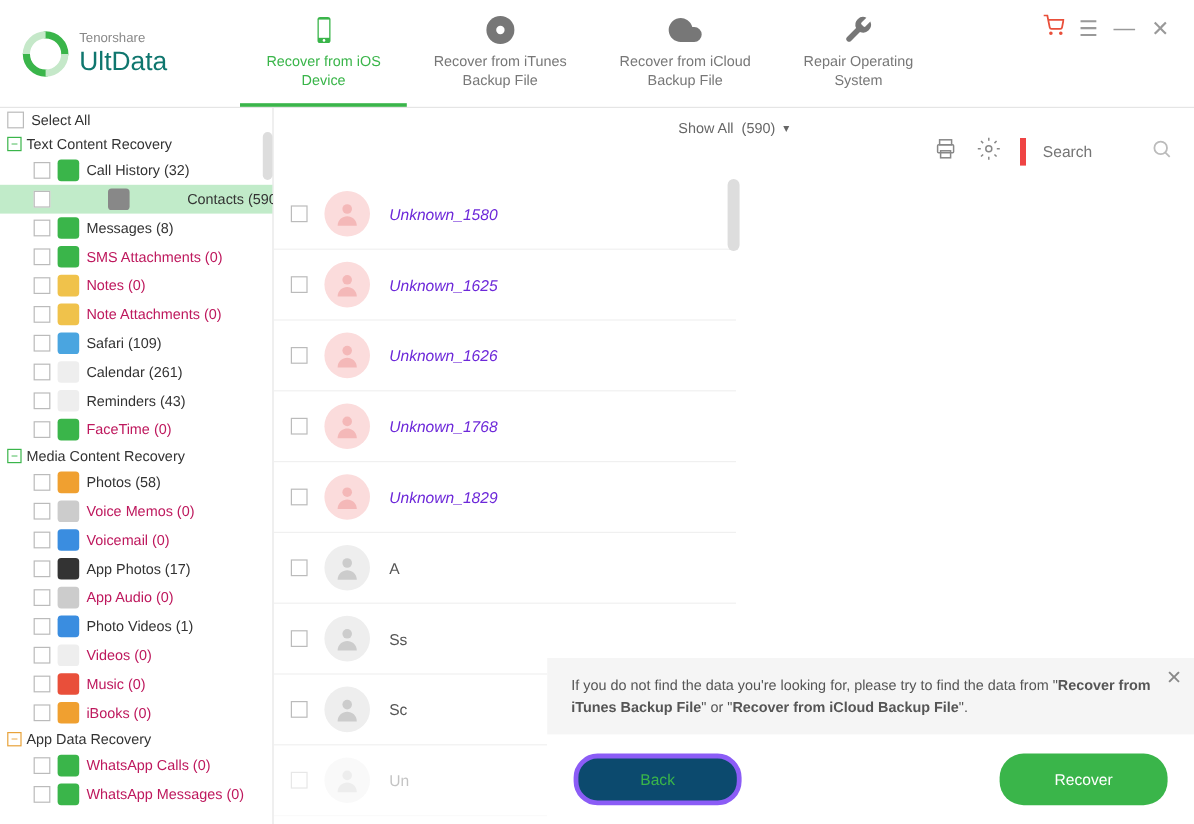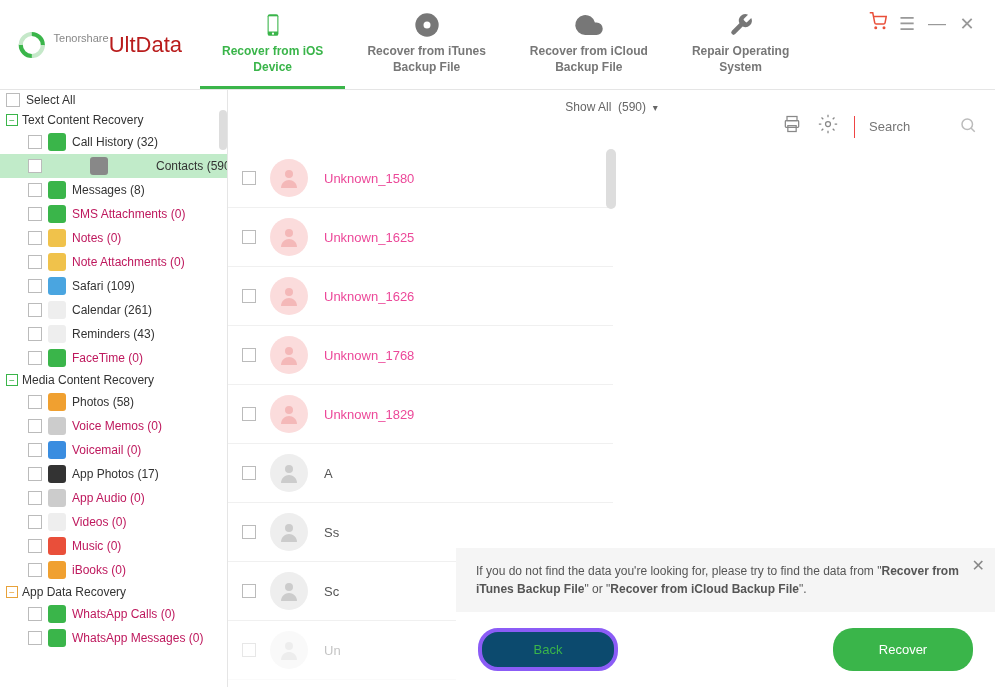--- a/index.html
+++ b/index.html
@@ -2,25 +2,25 @@
 <html><head>
 <meta charset="utf-8">
 <style>
 * { margin: 0; padding: 0; box-sizing: border-box; font-family: Arial, sans-serif; }
 body { width: 995px; height: 687px; background: #fff; overflow: hidden; position: relative; }
 
 
 .header { display: flex; align-items: center; height: 90px; border-bottom: 1px solid #e5e5e5; }
 .logo { display: flex; align-items: center; padding: 0 18px; width: 200px; }
 .logo-icon { width: 40px; height: 40px; margin-right: 8px; }
-.logo-text { display: flex; }
+.logo-text { display: flex; flex-direction: column; }
 .logo-brand { font-size: 11px; color: #888; }
-.logo-product { font-size: 22px; color: #b91c1c; font-weight: 400; }
-
-.tabs { display: flex; flex: 1; height: 100%; font-weight: bold; }
+.logo-product { font-size: 22px; color: #0f766e; font-weight: 400; }
+
+.tabs { display: flex; flex: 1; height: 100%; }
 .tab { display: flex; flex-direction: column; align-items: center; justify-content: center; padding: 10px 22px; color: #777; cursor: pointer; border-bottom: 3px solid transparent; font-size: 12px; text-align: center; }
 .tab.active { color: #3ab54a; border-bottom-color: #3ab54a; }
 .tab-icon { width: 30px; height: 30px; margin-bottom: 4px; display: flex; align-items: center; justify-content: center; }
 .tab-label { line-height: 1.3; }
 
 .window-controls { position: absolute; top: 12px; right: 18px; display: flex; gap: 10px; align-items: center; }
 .cart-icon { color: #e94f3a; font-size: 18px; }
 .win-btn { color: #999; font-size: 18px; cursor: pointer; width: 20px; text-align: center; }
 
 
@@ -38,32 +38,32 @@
 .expand-box { width: 12px; height: 12px; border: 1px solid #3ab54a; margin-right: 4px; display: flex; align-items: center; justify-content: center; color: #3ab54a; font-size: 10px; flex-shrink: 0; }
 .expand-box.orange { border-color: #e8a23a; color: #e8a23a; }
 .item-icon { width: 18px; height: 18px; margin-right: 6px; border-radius: 3px; flex-shrink: 0; display: flex; align-items: center; justify-content: center; font-size: 11px; color: #fff; }
 
 
 .content { flex: 1; display: flex; flex-direction: column; position: relative; }
 .toolbar { display: flex; align-items: center; padding: 10px 18px; font-size: 12px; color: #666; flex-direction: column; }
 .show-all { display: flex; align-items: center; cursor: pointer; }
 .toolbar-right { margin-left: auto; display: flex; align-items: center; gap: 16px; }
 .tool-icon { color: #888; cursor: pointer; font-size: 18px; }
-.search-box { display: flex; align-items: center; border-left: 1px solid #ef4444; padding-left: 14px; }
+.search-box { display: flex; align-items: center; border-left: 5px solid #ef4444; padding-left: 14px; }
 .search-input { border: none; outline: none; font-size: 13px; color: #888; width: 90px; }
 .search-icon { color: #bbb; font-size: 16px; }
 
 .list-area { flex: 1; overflow-y: auto; position: relative; }
 .contact-list { width: 385px; }
 .contact-row { display: flex; align-items: center; padding: 10px 14px; border-bottom: 1px solid #f0f0f0; }
 .contact-row .checkbox { margin-right: 14px; }
 .avatar { width: 38px; height: 38px; border-radius: 50%; background: #eee; margin-right: 16px; display: flex; align-items: center; justify-content: center; color: #ccc; flex-shrink: 0; }
 .avatar.deleted { background: #fbdcdc; color: #f4b8b8; }
 .contact-name { font-size: 13px; color: #555; }
-.contact-name.deleted { color: #ec4899; }
+.contact-name.deleted { color: #6d28d9; font-style: italic; }
 .list-scroll { position: absolute; left: 378px; top: 0; width: 10px; height: 60px; background: #ddd; border-radius: 5px; }
 
 
 .footer { position: absolute; bottom: 0; left: 228px; right: 0; background: #fff; }
 .info-banner { background: #f5f5f5; padding: 14px 30px 14px 20px; font-size: 12px; color: #555; line-height: 1.5; position: relative; }
 .info-banner .close { position: absolute; top: 6px; right: 10px; font-size: 16px; color: #888; cursor: pointer; }
 .info-banner b { font-weight: bold; }
 .button-row { display: flex; justify-content: space-between; padding: 16px 22px; }
 .btn { padding: 10px 40px; border-radius: 20px; font-size: 13px; cursor: pointer; border: none; min-width: 140px; }
 .btn-back { background: #0c4a6e; border: 4px solid #8b5cf6; color: #3ab54a; }
@@ -221,20 +221,25 @@
         </div>
         <div class="tree-item leaf">
           <span class="checkbox"></span>
           <span class="item-icon" style="background:#333"></span>
           <span>App Photos (17)</span>
         </div>
         <div class="tree-item leaf disabled">
           <span class="checkbox"></span>
           <span class="item-icon" style="background:#ccc"></span>
           <span>App Audio (0)</span>
+        </div>
+        <div class="tree-item leaf">
+          <span class="checkbox"></span>
+          <span class="item-icon" style="background:#3a8de0"></span>
+          <span>Photo Videos (1)</span>
         </div>
         <div class="tree-item leaf disabled">
           <span class="checkbox"></span>
           <span class="item-icon" style="background:#eee"></span>
           <span>Videos (0)</span>
         </div>
         <div class="tree-item leaf disabled">
           <span class="checkbox"></span>
           <span class="item-icon" style="background:#e94f3a"></span>
           <span>Music (0)</span>

